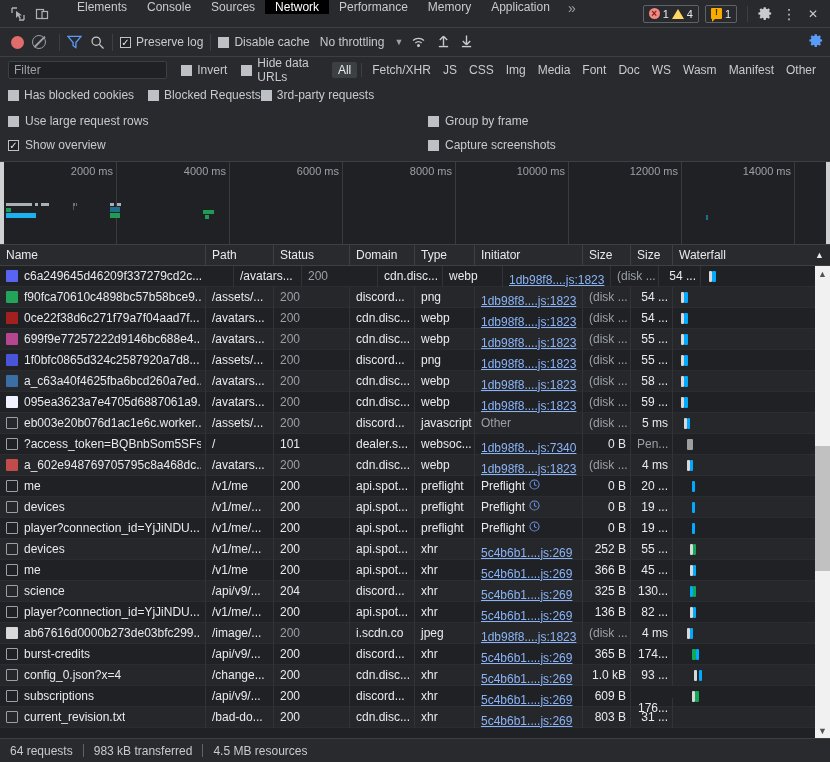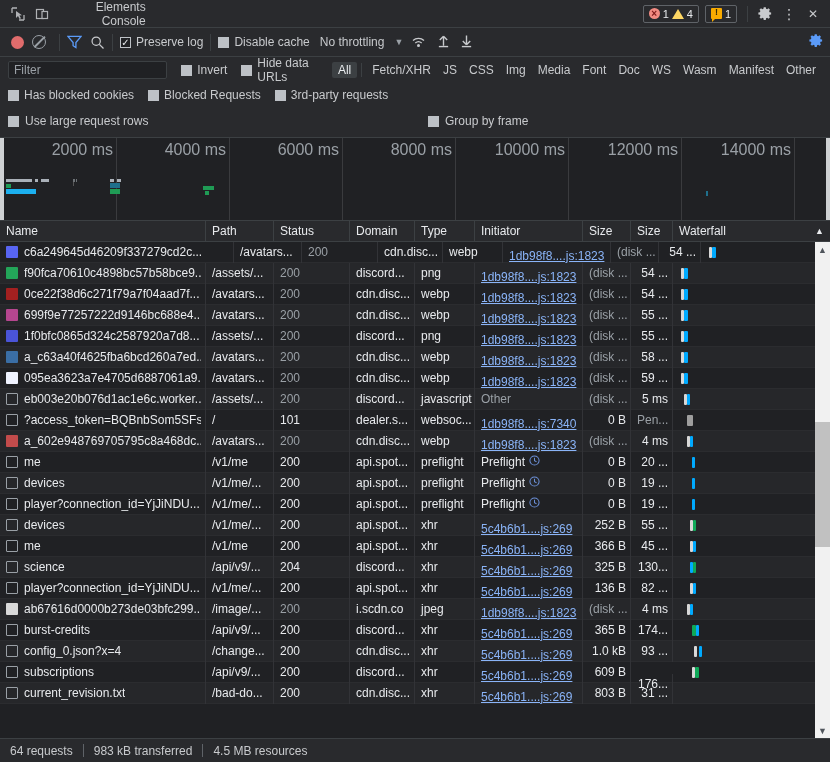--- a/index.html
+++ b/index.html
@@ -26,21 +26,21 @@
     border-bottom: 1px solid #3c4043;
     flex: none;
   }
   .tb-icons { display: flex; align-items: center; padding: 0 4px 0 6px; }
   .tb-icon {
     width: 24px; height: 26px;
     display: flex; align-items: center; justify-content: center;
     opacity: .85;
   }
   .tb-sep { width: 1px; background: #3c4043; margin: 5px 4px; }
-  .tabs { display: flex; align-items: flex-end; flex-direction: column; }
+  .tabs { display: flex; align-items: flex-start; }
   .tab {
     padding: 0 10px;
     display: flex; align-items: center;
     color: #c8cacd; font-size: 12px;
     white-space: nowrap;
   }
   .tab.active { background: #000; color: #fff; }
   .tab.more { font-size: 14px; color: #9aa0a6; padding: 0 8px; }
   .tabbar-right {
     margin-left: auto; display: flex; align-items: center;
@@ -157,21 +157,21 @@
     border-bottom:1px solid #3c4043; position:relative; flex:none;
     overflow:hidden;
   }
   .ov-ruler { position:absolute; top:0; left:0; right:0; height:20px; }
   .ov-tick {
     position:absolute; top:0; height:83px;
     border-left:1px solid #3a3b3e;
   }
   .ov-tick span {
     position:absolute; right:4px; top:3px;
-    font-size:16px; color:#9aa0a6; white-space:nowrap;
+    font-size:11px; color:#9aa0a6; white-space:nowrap;
   }
   .ov-bar { position:absolute; border-radius:0; }
   .ov-handle {
     position:absolute; top:0; bottom:0; width:4px; background:#cfd1d3;
   }
 
   
   .table-wrap { flex:1 1 auto; display:flex; flex-direction:column; overflow:hidden; background:#202124;}
   .thead {
     height:21px; background:#292a2d;
@@ -385,35 +385,45 @@
 
   <div class="optbar">
     <label class="chk">
       <span class="cbox filled"></span>
       <span>Has blocked cookies</span>
     </label>
     <label class="chk" style="margin-left:14px">
       <span class="cbox filled"></span>
       <span>Blocked Requests</span>
     </label>
-    <label class="chk" style="margin-left:14px">
+    <label class="chk" style="">
       <span class="cbox filled"></span>
       <span>3rd-party requests</span>
     </label>
   </div>
 
   <div class="bigopts">
     <div class="bigopt-row">
       <label class="bigopt-left">
         <span class="cbox filled"></span>
         <span>Use large request rows</span>
       </label>
       <label class="bigopt-right">
         <span class="cbox filled"></span>
         <span>Group by frame</span>
+      </label>
+    </div>
+    <div class="bigopt-row">
+      <label class="bigopt-left">
+        <span class="cbox checked"></span>
+        <span>Show overview</span>
+      </label>
+      <label class="bigopt-right">
+        <span class="cbox filled"></span>
+        <span>Capture screenshots</span>
       </label>
     </div>
   </div>
 
   <div class="overview">
     <div class="ov-handle" style="left:0"></div>
     <div class="ov-handle" style="right:0"></div>
     <div class="ov-ruler">
       <div class="ov-tick" style="left:116px">
           <span>2000 ms</span>

